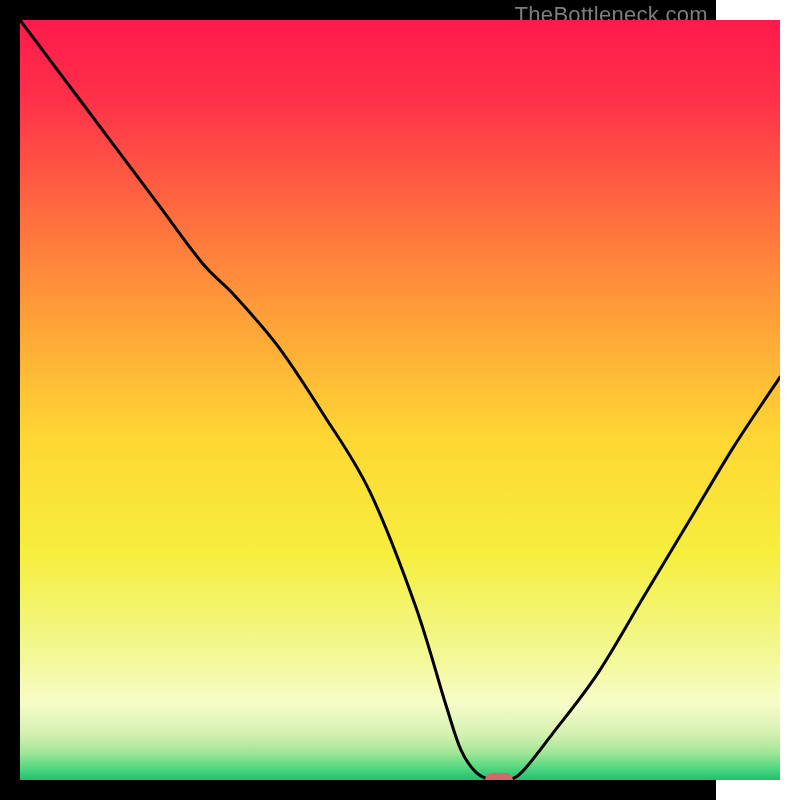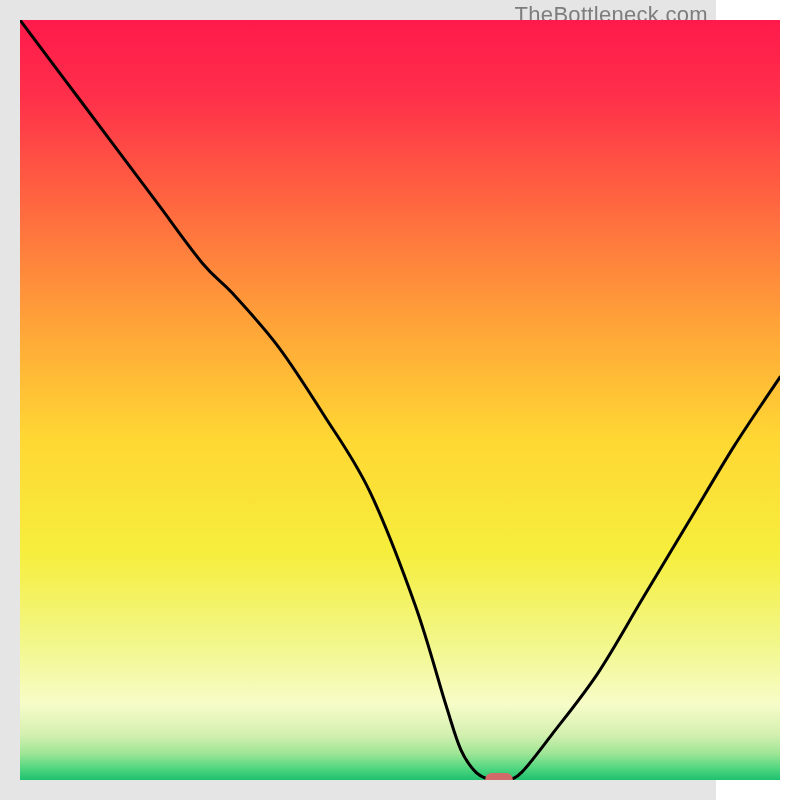--- a/index.html
+++ b/index.html
@@ -7,21 +7,21 @@
     padding: 0;
     width: 800px;
     height: 800px;
     overflow: hidden;
     font-family: Arial, Helvetica, sans-serif;
   }
   .chart-container {
     position: relative;
     width: 716px;
     height: 800px;
-    background: #e5e5e5;
+    background: #000000;
   }
   .plot-area {
     position: absolute;
     left: 20px;
     top: 20px;
     width: 760px;
     height: 760px;
     overflow: hidden;
   }
   .gradient-bg {

